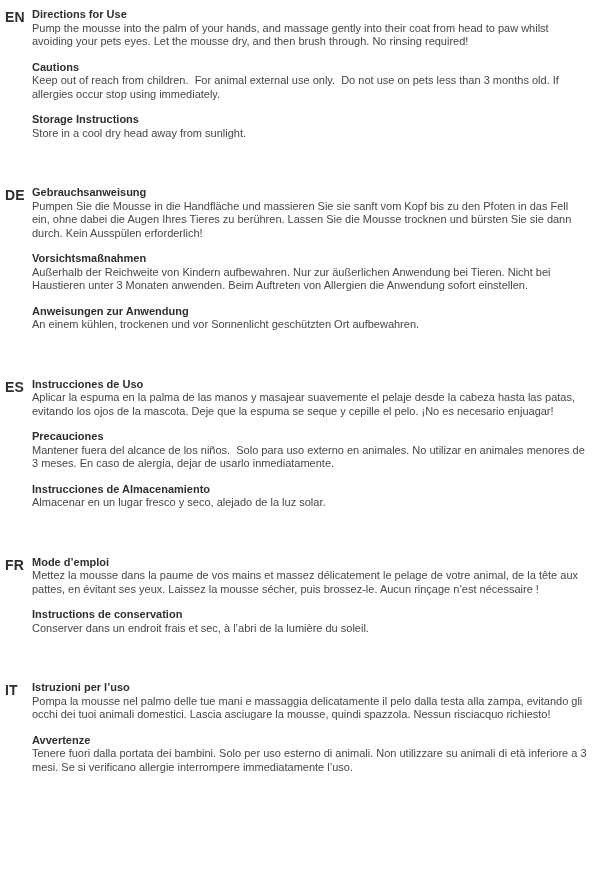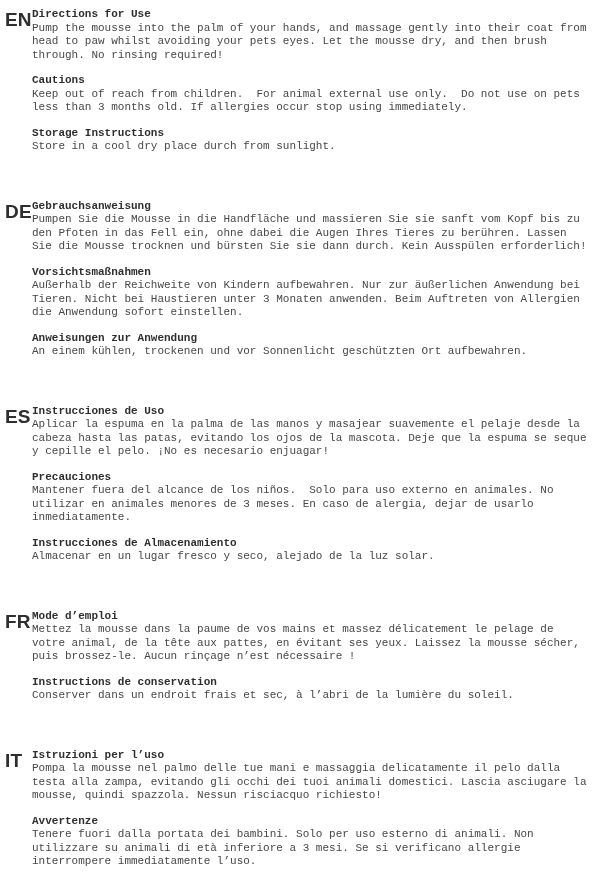--- a/index.html
+++ b/index.html
@@ -14,31 +14,30 @@
     padding: 8px 16px 0 5px;
     overflow: hidden;
   }
   .section {
     display: flex;
     align-items: flex-start;
     margin-bottom: 46px;
   }
   .lang {
     flex: 0 0 27px;
-    font-size: 19px;
+    font-size: 14px;
     font-weight: bold;
     color: #2e2e2e;
     letter-spacing: 0.2px;
     line-height: 1;
     padding-top: 2px;
   }
   .content {
     flex: 1 1 auto;
     max-width: 556px;
-    font-family: Liberation Mono, monospace;
   }
   .block { margin-bottom: 12px; }
   .block:last-child { margin-bottom: 0; }
   .block-heading {
     font-size: 11px;
     font-weight: bold;
     color: #2f2f2f;
     line-height: 13.5px;
   }
   .block-body {
@@ -59,21 +58,21 @@
       <div class="block">
         <div class="block-heading">Directions for Use</div>
         <div class="block-body">Pump the mousse into the palm of your hands, and massage gently into their coat from head to paw whilst avoiding your pets eyes. Let the mousse dry, and then brush through. No rinsing required!</div>
       </div>
       <div class="block">
         <div class="block-heading">Cautions</div>
         <div class="block-body">Keep out of reach from children.  For animal external use only.  Do not use on pets less than 3 months old. If allergies occur stop using immediately.</div>
       </div>
       <div class="block">
         <div class="block-heading">Storage Instructions</div>
-        <div class="block-body">Store in a cool dry place durch from sunlight.</div>
+        <div class="block-body">Store in a cool dry head away from sunlight.</div>
       </div>
     </div>
   </div>
 
   <div class="section">
     <div class="lang">DE</div>
     <div class="content">
       <div class="block">
         <div class="block-heading">Gebrauchsanweisung</div>
         <div class="block-body">Pumpen Sie die Mousse in die Handfläche und massieren Sie sie sanft vom Kopf bis zu den Pfoten in das Fell ein, ohne dabei die Augen Ihres Tieres zu berühren. Lassen Sie die Mousse trocknen und bürsten Sie sie dann durch. Kein Ausspülen erforderlich!</div>

